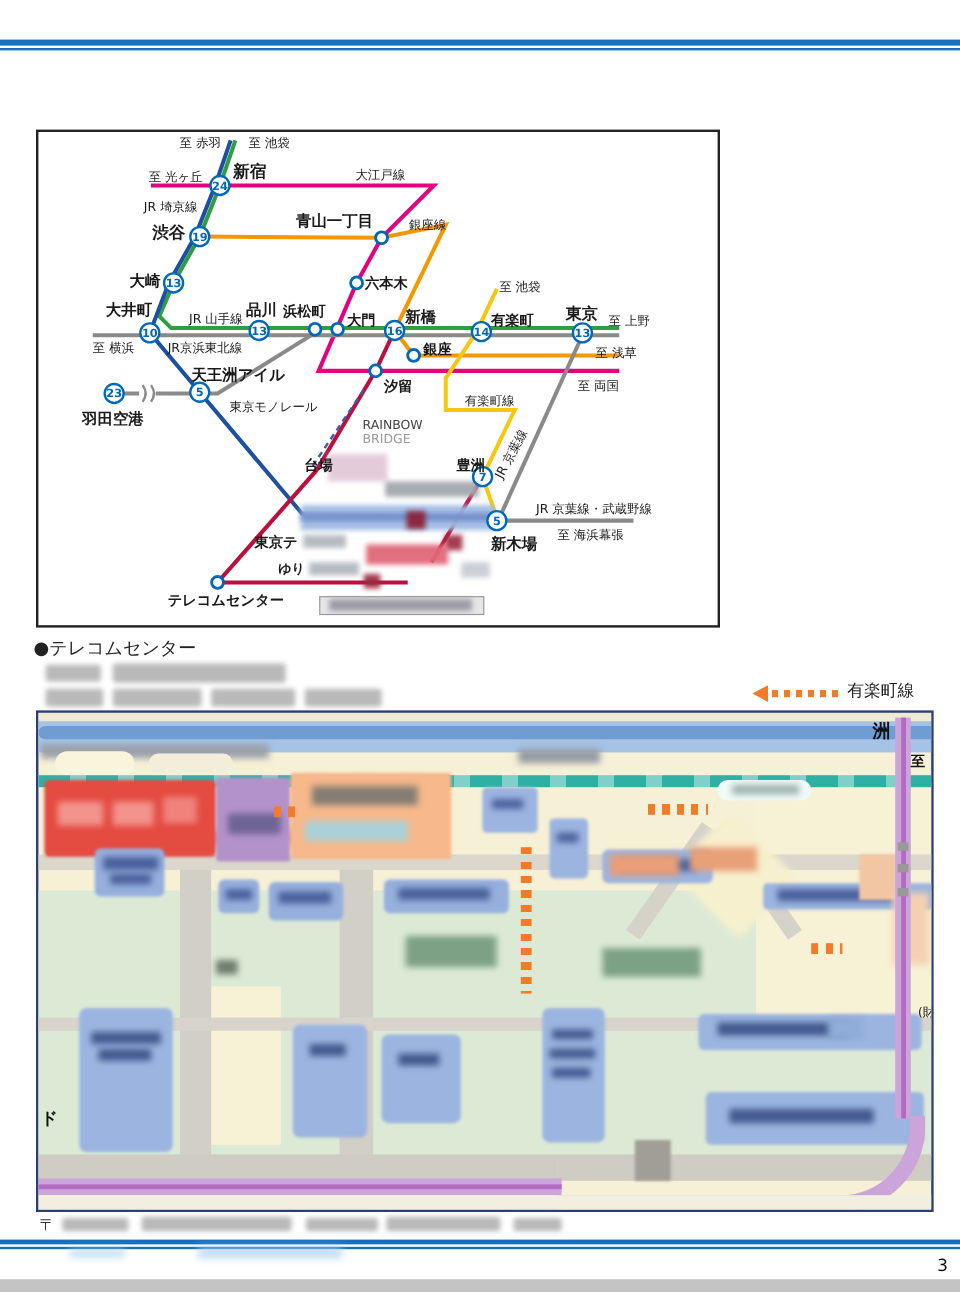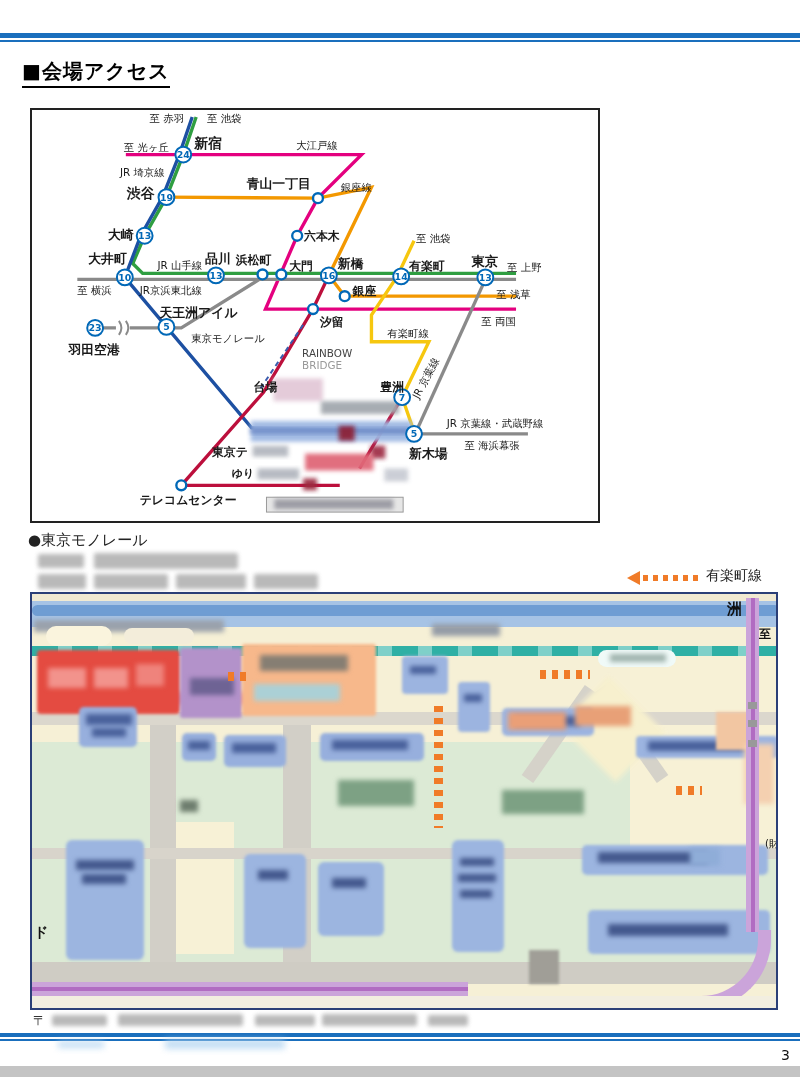--- a/index.html
+++ b/index.html
@@ -34,21 +34,20 @@
   #pagenum{position:absolute;left:760px;top:1047px;width:30px;text-align:right;font-size:14px;color:#111;}
   #grayband{position:absolute;left:0;top:1066px;width:800px;height:11px;background:#c4c4c4;}
 </style>
 </head>
 <body>
 
 <div id="page">
   <div class="rule" style="top:33px;height:5px;"></div>
   <div class="rule" style="top:40px;height:2px;"></div>
 
-  <div id="title">■会場アクセス</div>
 
   <div id="railbox">
       <svg viewBox="0 0 570 415">
         <defs>
           <filter id="bl" x="-30%" y="-30%" width="160%" height="160%">
             <feGaussianBlur stdDeviation="2.2"></feGaussianBlur>
           </filter>
         </defs>
         <polyline points="94,45 332,45 288,89 267,127 251,164 235,201 488,201" fill="none" stroke="#e4007f" stroke-width="3.4"></polyline>
         <polyline points="135,88 288,89 342,78 299,167 315,188 488,188" fill="none" stroke="#f39800" stroke-width="3.4"></polyline>
@@ -147,21 +146,21 @@
         <text x="400" y="272.5" font-size="10.5" fill="#1a1a1a" text-anchor="middle" transform="rotate(-62 400 272.5)">JR 京葉線</text>
         <text x="418" y="320.5" font-size="10.5" fill="#1a1a1a">JR 京葉線・武蔵野線</text>
         <text x="436" y="342.5" font-size="10.5" fill="#1a1a1a">至 海浜幕張</text>
         <text x="181" y="349" font-size="12" fill="#1a1a1a" font-weight="700">東京テ</text>
         <text x="380" y="351" font-size="13" fill="#1a1a1a" font-weight="700">新木場</text>
         <text x="201" y="371" font-size="11" fill="#1a1a1a" font-weight="700">ゆり</text>
         <text x="108" y="398" font-size="12" fill="#1a1a1a" font-weight="700">テレコムセンター</text>
       </svg>
     </div>
 
-  <div id="trainlabel">●東京モノレール</div>
+  <div id="trainlabel">●テレコムセンター</div>
 
   <div id="parabars">
       <div class="blurbar" style="left: 38px; top: 554px; width: 46px; height: 14px;"></div>
       <div class="blurbar" style="left: 94px; top: 553px; width: 144px; height: 16px;"></div>
       <div class="blurbar" style="left: 38px; top: 574px; width: 48px; height: 15px;"></div>
       <div class="blurbar" style="left: 94px; top: 574px; width: 74px; height: 15px;"></div>
       <div class="blurbar" style="left: 176px; top: 574px; width: 70px; height: 15px;"></div>
       <div class="blurbar" style="left: 254px; top: 574px; width: 64px; height: 15px;"></div>
     </div>
 

